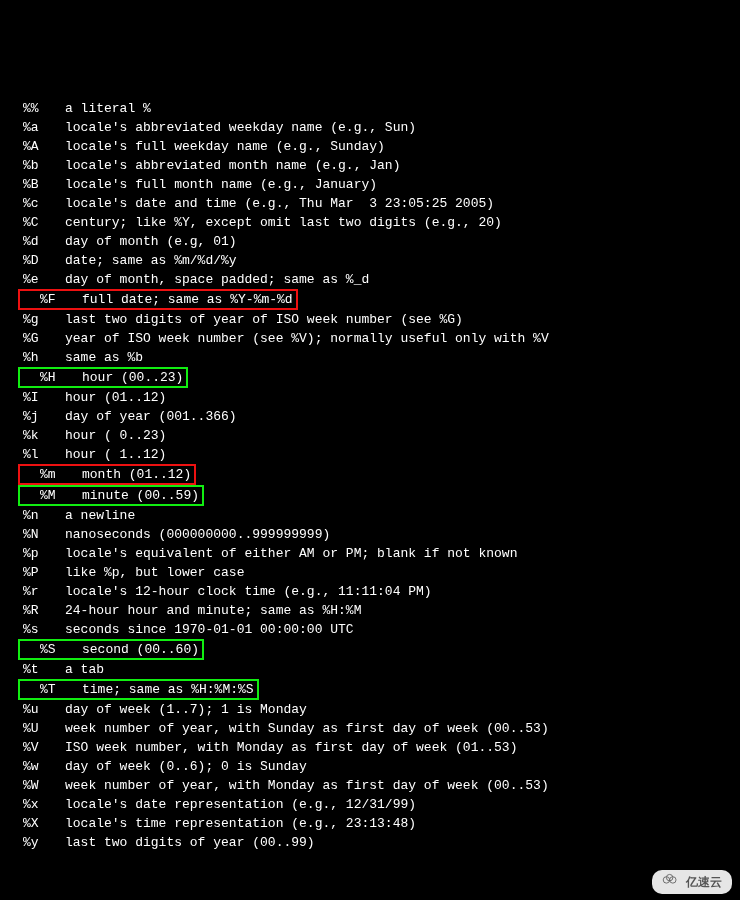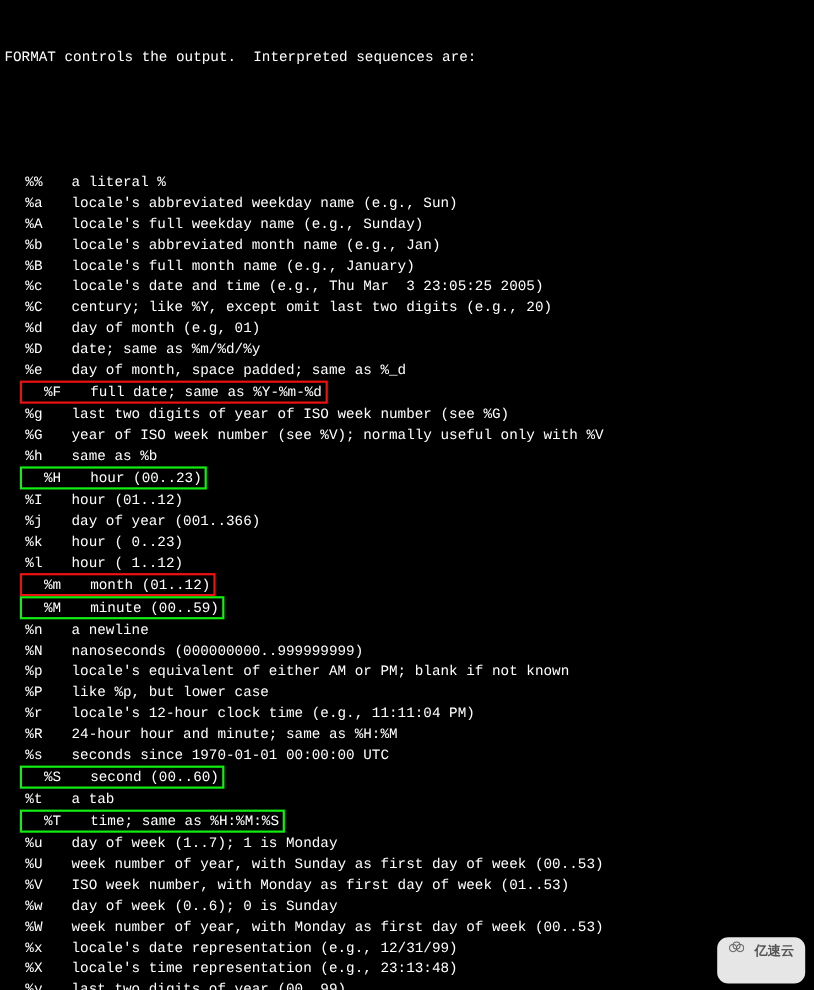--- a/index.html
+++ b/index.html
@@ -48,36 +48,35 @@
     line-height: 17px;
   }
   .red   { border-color: #e11; }
   .green { border-color: #1e1; }
   .watermark {
     position: absolute;
     right: 8px;
     bottom: 6px;
     background: rgba(255,255,255,0.9);
     border-radius: 10px;
-    padding: 2px 10px 20px 8px;
+    padding: 2px 10px 2px 8px;
     display: flex;
     align-items: center;
     gap: 4px;
     font-family: sans-serif;
     font-size: 12px;
     color: #555;
     font-weight: 600;
   }
   .watermark svg { width: 22px; height: 14px; }
 </style>
 </head>
 <body>
 
 <div class="content">
-  <div class="header">FORMAT controls the output.  Interpreted sequences are:</div>
   <div style="height:19px"></div>
   <div id="lines"><div class="row"><span class="code">%%</span><span class="desc">a literal %</span></div><div class="row"><span class="code">%a</span><span class="desc">locale's abbreviated weekday name (e.g., Sun)</span></div><div class="row"><span class="code">%A</span><span class="desc">locale's full weekday name (e.g., Sunday)</span></div><div class="row"><span class="code">%b</span><span class="desc">locale's abbreviated month name (e.g., Jan)</span></div><div class="row"><span class="code">%B</span><span class="desc">locale's full month name (e.g., January)</span></div><div class="row"><span class="code">%c</span><span class="desc">locale's date and time (e.g., Thu Mar  3 23:05:25 2005)</span></div><div class="row"><span class="code">%C</span><span class="desc">century; like %Y, except omit last two digits (e.g., 20)</span></div><div class="row"><span class="code">%d</span><span class="desc">day of month (e.g, 01)</span></div><div class="row"><span class="code">%D</span><span class="desc">date; same as %m/%d/%y</span></div><div class="row"><span class="code">%e</span><span class="desc">day of month, space padded; same as %_d</span></div><div class="row"><span class="box red"><span class="code">%F</span><span class="desc">full date; same as %Y-%m-%d</span></span></div><div class="row"><span class="code">%g</span><span class="desc">last two digits of year of ISO week number (see %G)</span></div><div class="row"><span class="code">%G</span><span class="desc">year of ISO week number (see %V); normally useful only with %V</span></div><div class="row"><span class="code">%h</span><span class="desc">same as %b</span></div><div class="row"><span class="box green"><span class="code">%H</span><span class="desc">hour (00..23)</span></span></div><div class="row"><span class="code">%I</span><span class="desc">hour (01..12)</span></div><div class="row"><span class="code">%j</span><span class="desc">day of year (001..366)</span></div><div class="row"><span class="code">%k</span><span class="desc">hour ( 0..23)</span></div><div class="row"><span class="code">%l</span><span class="desc">hour ( 1..12)</span></div><div class="row"><span class="box red"><span class="code">%m</span><span class="desc">month (01..12)</span></span></div><div class="row"><span class="box green"><span class="code">%M</span><span class="desc">minute (00..59)</span></span></div><div class="row"><span class="code">%n</span><span class="desc">a newline</span></div><div class="row"><span class="code">%N</span><span class="desc">nanoseconds (000000000..999999999)</span></div><div class="row"><span class="code">%p</span><span class="desc">locale's equivalent of either AM or PM; blank if not known</span></div><div class="row"><span class="code">%P</span><span class="desc">like %p, but lower case</span></div><div class="row"><span class="code">%r</span><span class="desc">locale's 12-hour clock time (e.g., 11:11:04 PM)</span></div><div class="row"><span class="code">%R</span><span class="desc">24-hour hour and minute; same as %H:%M</span></div><div class="row"><span class="code">%s</span><span class="desc">seconds since 1970-01-01 00:00:00 UTC</span></div><div class="row"><span class="box green"><span class="code">%S</span><span class="desc">second (00..60)</span></span></div><div class="row"><span class="code">%t</span><span class="desc">a tab</span></div><div class="row"><span class="box green"><span class="code">%T</span><span class="desc">time; same as %H:%M:%S</span></span></div><div class="row"><span class="code">%u</span><span class="desc">day of week (1..7); 1 is Monday</span></div><div class="row"><span class="code">%U</span><span class="desc">week number of year, with Sunday as first day of week (00..53)</span></div><div class="row"><span class="code">%V</span><span class="desc">ISO week number, with Monday as first day of week (01..53)</span></div><div class="row"><span class="code">%w</span><span class="desc">day of week (0..6); 0 is Sunday</span></div><div class="row"><span class="code">%W</span><span class="desc">week number of year, with Monday as first day of week (00..53)</span></div><div class="row"><span class="code">%x</span><span class="desc">locale's date representation (e.g., 12/31/99)</span></div><div class="row"><span class="code">%X</span><span class="desc">locale's time representation (e.g., 23:13:48)</span></div><div class="row"><span class="code">%y</span><span class="desc">last two digits of year (00..99)</span></div></div>
 </div>
 
 <div class="watermark">
   <span>
     <svg viewBox="0 0 48 24">
       <g fill="none" stroke="#666" stroke-width="2">
         <circle cx="14" cy="14" r="7"></circle>
         <circle cx="28" cy="14" r="7"></circle>

